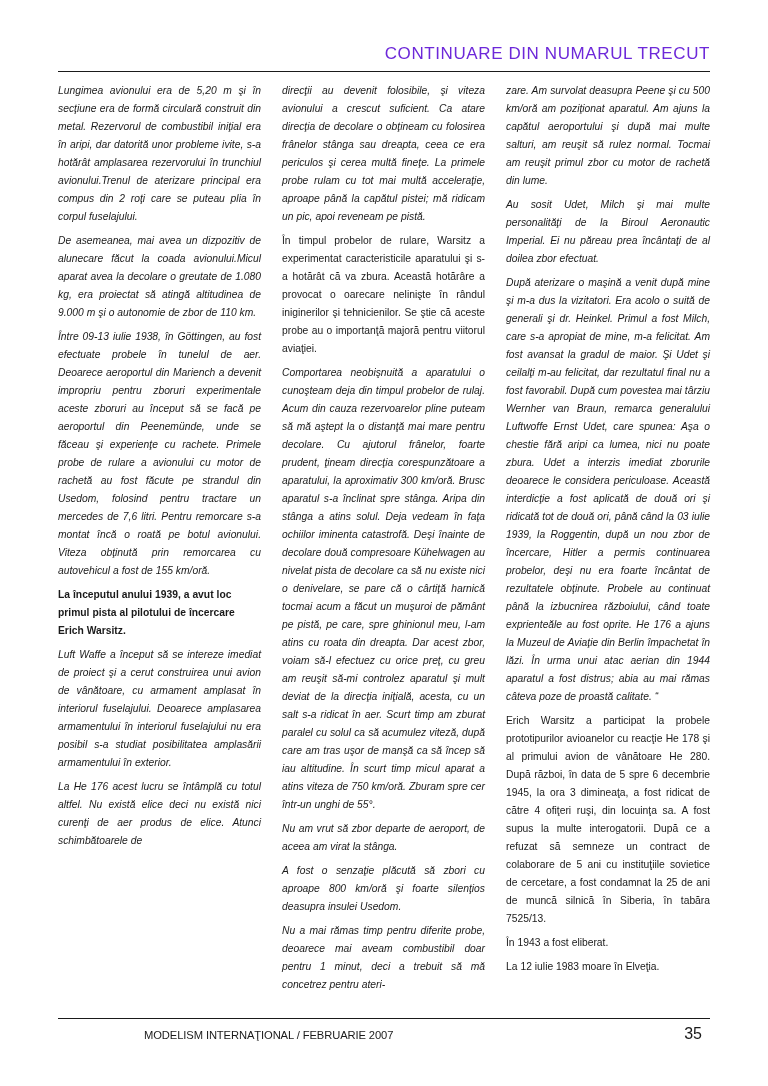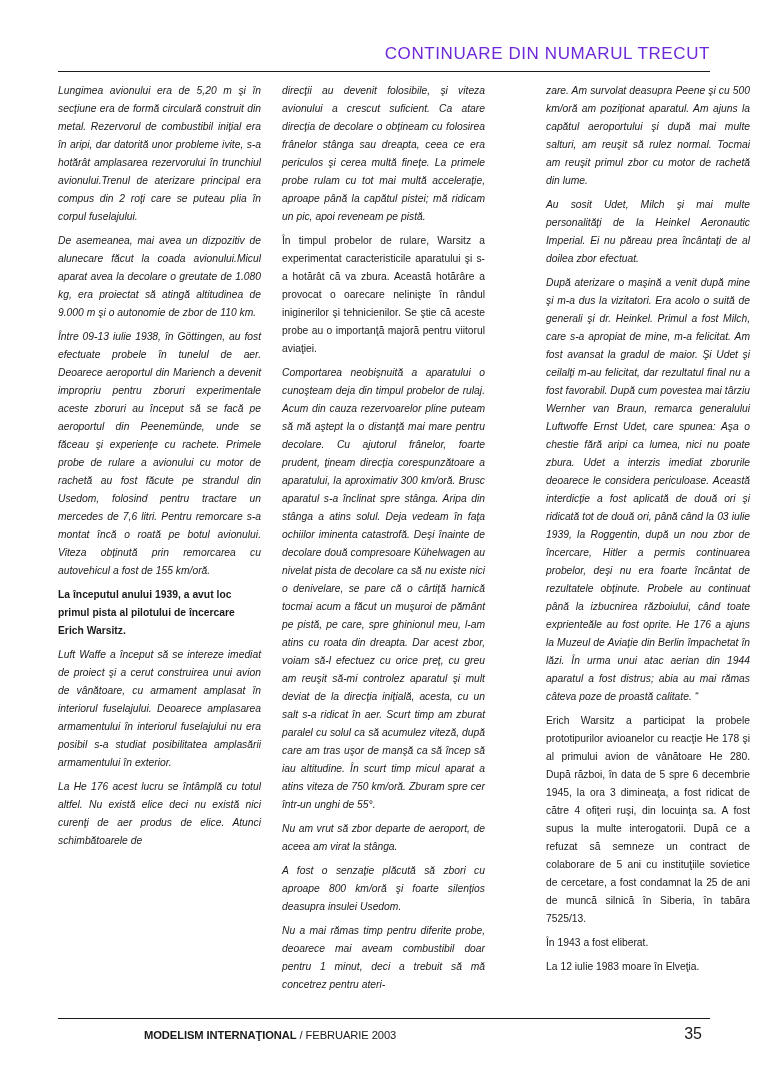--- a/index.html
+++ b/index.html
@@ -54,21 +54,21 @@
     top: 82px;
     width: 652px;
     height: 900px;
     display: flex;
     gap: 21px;
   }
   .col {
     width: 203px;
     flex: 0 0 203px;
   }
-  .col-3 { width: 204px; flex: 0 0 204px; margin-left: 40px; }
+  .col-3 { width: 204px; flex: 0 0 204px; }
 
   p.para {
     margin: 0;
     font-size: 10.3px;
     line-height: 18px;
     text-align: justify;
     text-justify: inter-word;
     font-style: italic;
     hyphens: manual;
     word-spacing: 0.1px;
@@ -101,21 +101,21 @@
     margin-top: 6px;
     padding-left: 86px;
     padding-right: 8px;
   }
   .footer-mag {
     font-size: 11.2px;
     letter-spacing: -0.1px;
     white-space: nowrap;
   }
   .footer-mag .mag-name {
-    font-weight: bold;
+    font-weight: normal;
   }
   .footer-mag .mag-issue {
     font-weight: 400;
   }
   .footer-page {
     font-size: 16px;
     font-weight: 400;
     color: #1a1a1a;
   }
 </style>
@@ -141,31 +141,31 @@
     <div class="col" id="col2">
         <p class="para">direcţii au devenit folosibile, şi viteza avionului a crescut suficient. Ca atare direcţia de decolare o obţineam cu folosirea frânelor stânga sau dreapta, ceea ce era periculos şi cerea multă fineţe. La primele probe rulam cu tot mai multă acceleraţie, aproape până la capătul pistei; mă ridicam un pic, apoi reveneam pe pistă.</p>
         <p class="para upright gap-sm">În timpul probelor de rulare, Warsitz a experimentat caracteristicile aparatului şi s-a hotărât că va zbura. Această hotărâre a provocat o oarecare nelinişte în rândul iniginerilor şi tehnicienilor. Se ştie că aceste probe au o importanţă majoră pentru viitorul aviaţiei.</p>
         <p class="para gap-sm">Comportarea neobişnuită a aparatului o cunoşteam deja din timpul probelor de rulaj. Acum din cauza rezervoarelor pline puteam să mă aştept la o distanţă mai mare pentru decolare. Cu ajutorul frânelor, foarte prudent, ţineam direcţia corespunzătoare a aparatului, la aproximativ 300 km/oră. Brusc aparatul s-a înclinat spre stânga. Aripa din stânga a atins solul. Deja vedeam în faţa ochiilor iminenta catastrofă. Deşi înainte de decolare două compresoare Kühelwagen au nivelat pista de decolare ca să nu existe nici o denivelare, se pare că o cârtiţă harnică tocmai acum a făcut un muşuroi de pământ pe pistă, pe care, spre ghinionul meu, l-am atins cu roata din dreapta. Dar acest zbor, voiam să-l efectuez cu orice preţ, cu greu am reuşit să-mi controlez aparatul şi mult deviat de la direcţia iniţială, acesta, cu un salt s-a ridicat în aer. Scurt timp am zburat paralel cu solul ca să acumulez viteză, după care am tras uşor de manşă ca să încep să iau altitudine. În scurt timp micul aparat a atins viteza de 750 km/oră. Zburam spre cer într-un unghi de 55°.</p>
         <p class="para gap-sm">Nu am vrut să zbor departe de aeroport, de aceea am virat la stânga.</p>
         <p class="para gap-sm">A fost o senzaţie plăcută să zbori cu aproape 800 km/oră şi foarte silenţios deasupra insulei Usedom.</p>
         <p class="para gap-sm">Nu a mai rămas timp pentru diferite probe, deoarece mai aveam combustibil doar pentru 1 minut, deci a trebuit să mă concetrez pentru ateri-</p>
       </div>
     <div class="col col-3" id="col3">
         <p class="para">zare. Am survolat deasupra Peene şi cu 500 km/oră am poziţionat aparatul. Am ajuns la capătul aeroportului şi după mai multe salturi, am reuşit să rulez normal. Tocmai am reuşit primul zbor cu motor de rachetă din lume.</p>
-        <p class="para gap-sm">Au sosit Udet, Milch şi mai multe personalităţi de la Heinkel Aeronautic Imperial. Ei nu păreau prea încântaţi de al doilea zbor efectuat.</p>
+        <p class="para gap-sm">Au sosit Udet, Milch şi mai multe personalităţi de la Biroul Aeronautic Imperial. Ei nu păreau prea încântaţi de al doilea zbor efectuat.</p>
         <p class="para gap-sm">După aterizare o maşină a venit după mine şi m-a dus la vizitatori. Era acolo o suită de generali şi dr. Heinkel. Primul a fost Milch, care s-a apropiat de mine, m-a felicitat. Am fost avansat la gradul de maior. Şi Udet şi ceilalţi m-au felicitat, dar rezultatul final nu a fost favorabil. După cum povestea mai târziu Wernher van Braun, remarca generalului Luftwoffe Ernst Udet, care spunea: Aşa o chestie fără aripi ca lumea, nici nu poate zbura. Udet a interzis imediat zborurile deoarece le considera periculoase. Această interdicţie a fost aplicată de două ori şi ridicată tot de două ori, până când la 03 iulie 1939, la Roggentin, după un nou zbor de încercare, Hitler a permis continuarea probelor, deşi nu era foarte încântat de rezultatele obţinute. Probele au continuat până la izbucnirea războiului, când toate exprienteăle au fost oprite. He 176 a ajuns la Muzeul de Aviaţie din Berlin împachetat în lăzi. În urma unui atac aerian din 1944 aparatul a fost distrus; abia au mai rămas câteva poze de proastă calitate. “</p>
         <p class="para upright gap-sm">Erich Warsitz a participat la probele prototipurilor avioanelor cu reacţie He 178 şi al primului avion de vânătoare He 280. După război, în data de 5 spre 6 decembrie 1945, la ora 3 dimineaţa, a fost ridicat de către 4 ofiţeri ruşi, din locuinţa sa. A fost supus la multe interogatorii. După ce a refuzat să semneze un contract de colaborare de 5 ani cu instituţiile sovietice de cercetare, a fost condamnat la 25 de ani de muncă silnică în Siberia, în tabăra 7525/13.</p>
         <p class="para upright gap-sm">În 1943 a fost eliberat.</p>
         <p class="para upright gap-sm">La 12 iulie 1983 moare în Elveţia.</p>
       </div>
   </div>
 
   <div class="footer">
     <div class="footer-rule"></div>
     <div class="footer-row">
       <div class="footer-mag">
-        <span class="mag-name">MODELISM INTERNAŢIONAL</span><span class="mag-issue"> / FEBRUARIE 2003</span>
+        <span class="mag-name">MODELISM INTERNAŢIONAL</span><span class="mag-issue"> / FEBRUARIE 2007</span>
       </div>
       <div class="footer-page">35</div>
     </div>
   </div>
 
 </div>
 
 </body></html>

